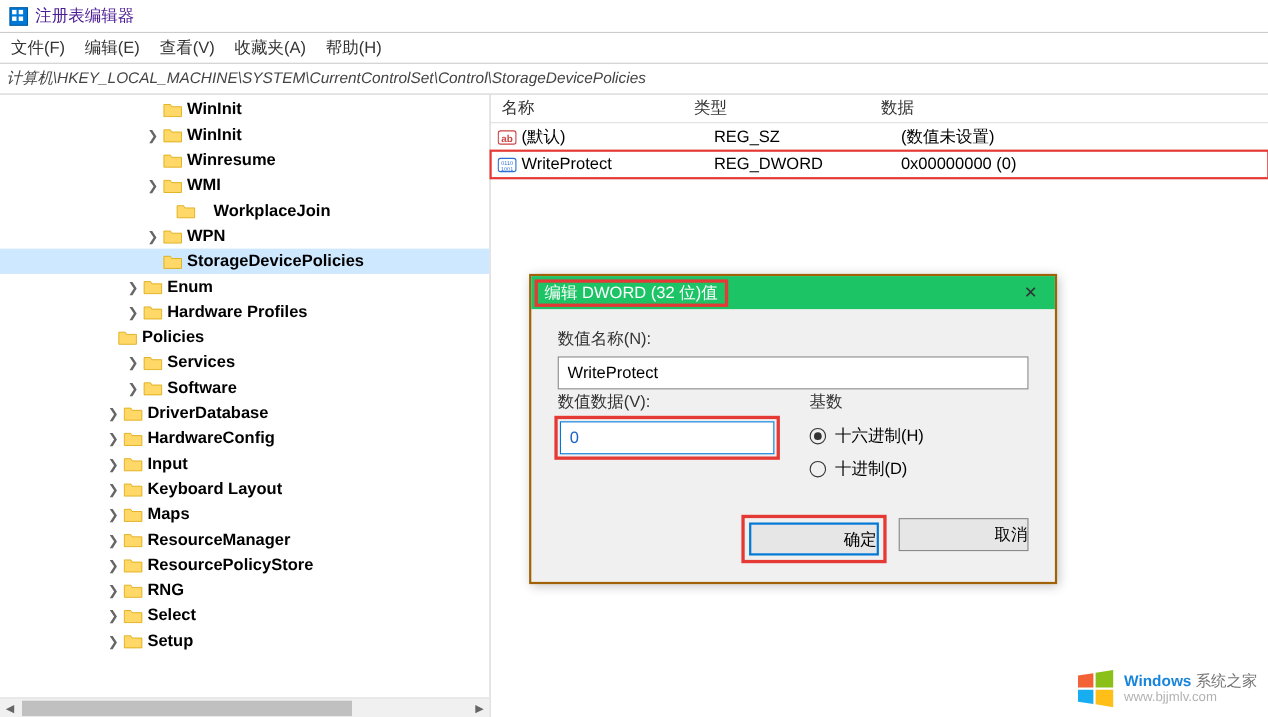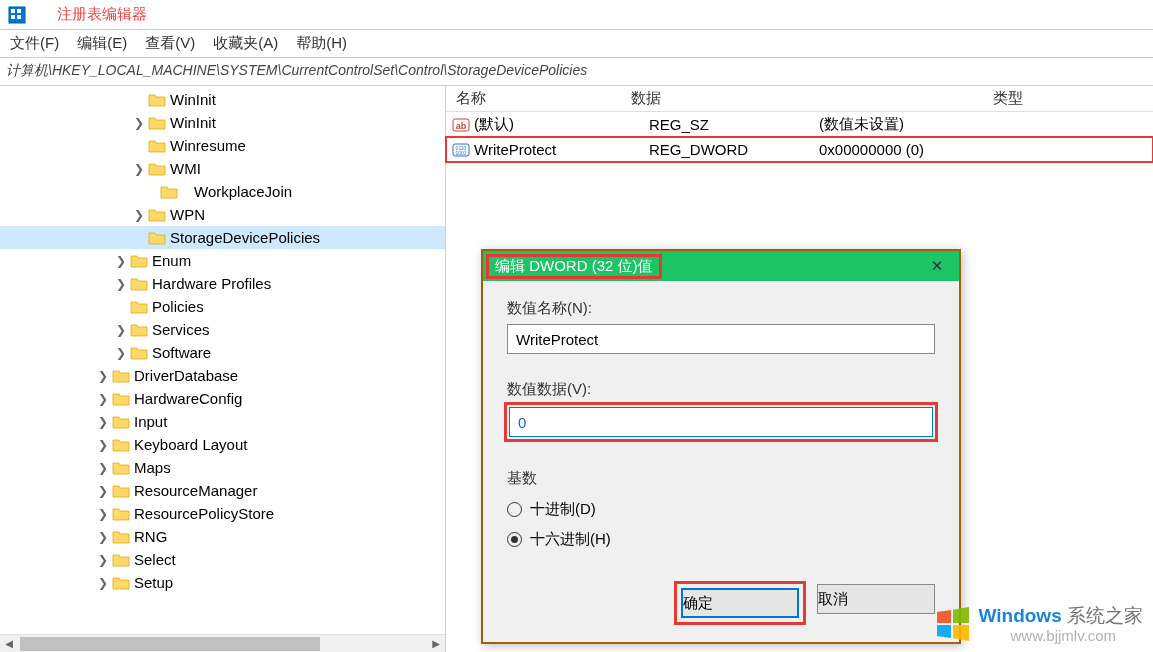--- a/index.html
+++ b/index.html
@@ -1,34 +1,34 @@
 <!DOCTYPE html>
 <html><head>
   <meta charset="utf-8">
   <style>
     * { margin: 0; padding: 0; box-sizing: border-box; font-family: "Segoe UI", Arial, sans-serif; }
     body { width: 1153px; height: 652px; background: #fff; position: relative; overflow: hidden; font-size: 15px; }
     
-    .title-bar { height: 30px; display: flex; align-items: center; padding: 0 8px; border-bottom: 1px solid #ccc; color: #ef4444; gap: 25px; }
+    .title-bar { height: 30px; display: flex; align-items: center; padding: 0 8px; border-bottom: 1px solid #ccc; color: #4c1d95; }
     .title-bar .app-icon { width: 18px; height: 18px; margin-right: 6px; }
     
     .menu-bar { height: 28px; display: flex; align-items: center; padding: 0 4px; gap: 6px; border-bottom: 1px solid #ccc; }
     .menu-bar .menu-item { padding: 2px 6px; cursor: default; color: #333; }
     
     .path-bar { height: 28px; padding: 4px 6px; border-bottom: 1px solid #d0d0d0; color: #444; font-size: 14px; font-style: italic; }
     
     .content { display: flex; height: calc(100% - 86px); }
     
     .tree-panel { width: 446px; border-right: 1px solid #d0d0d0; overflow: hidden; position: relative; }
     .tree { padding: 2px 0; height: calc(100% - 18px); overflow: hidden; }
     .tree-row { display: flex; align-items: center; height: 23px; padding-left: 0; white-space: nowrap; cursor: default; }
     .tree-row.selected { background: #cde8ff; }
     .tree-expander { width: 14px; text-align: center; color: #666; font-size: 12px; }
     .tree-folder { width: 18px; height: 15px; margin: 0 4px 0 2px; }
-    .tree-label { padding-right: 6px; }
+    .tree-label { padding-right: 6px; font-weight: bold; }
     
     .scrollbar-h { position: absolute; bottom: 0; left: 0; right: 0; height: 18px; background: #f0f0f0; border-top: 1px solid #e0e0e0; display: flex; align-items: center; }
     .scrollbar-h .sb-arrow { width: 18px; height: 16px; display: flex; align-items: center; justify-content: center; color: #666; font-size: 10px; }
     .scrollbar-h .sb-track { flex: 1; height: 16px; background: #f0f0f0; position: relative; }
     .scrollbar-h .sb-thumb { position: absolute; height: 14px; background: #c0c0c0; top: 1px; }
     
     .values-panel { flex: 1; position: relative; }
     .values-header { display: flex; height: 26px; border-bottom: 1px solid #e0e0e0; justify-content: flex-end; }
     .values-header .col { padding: 3px 10px; color: #333; }
     .col-name { width: 175px; }
@@ -43,42 +43,42 @@
     .value-row.highlighted { outline: 2px solid #e53935; outline-offset: -1px; }
     
     .dialog { position: absolute; left: 481px; top: 249px; width: 480px; background: #f0f0f0; border: 2px solid #a16207; box-shadow: 2px 2px 10px rgba(0,0,0,0.25); }
     .dialog-title { height: 30px; background: #1cc466; color: #fff; display: flex; align-items: center; padding: 0 12px; justify-content: space-between; }
     .dialog-close { width: 20px; text-align: center; cursor: default; color: #333; }
     .dialog-title-highlight { outline: 3px solid #e53935; outline-offset: 0; padding: 0 6px; margin-left: -6px; }
     
     .dialog-body { padding: 18px 24px 16px; }
     .field-label { margin-bottom: 6px; color: #333; }
     .text-input { width: 100%; height: 30px; border: 1px solid #888; background: #fff; padding: 4px 8px; font-size: 15px; }
-    .data-row { display: flex; margin-top: 26px; gap: 30px; flex-direction: column; }
+    .data-row { display: flex; margin-top: 2px; gap: 30px; }
     .data-col { flex: 1; }
     .data-input { width: 100%; height: 30px; border: 1px solid #0078d7; background: #fff; padding: 4px 8px; font-size: 15px; color: #1a63c8; }
     .data-input-wrap { outline: 3px solid #e53935; padding: 2px; }
     
     .radio-group { }
     .radio-item { display: flex; align-items: center; gap: 8px; height: 30px; }
     .radio-circle { width: 15px; height: 15px; border: 1px solid #333; border-radius: 50%; display: flex; align-items: center; justify-content: center; }
     .radio-circle.checked::after { content: ""; width: 7px; height: 7px; background: #333; border-radius: 50%; }
     
     .dialog-buttons { display: flex; justify-content: flex-end; gap: 14px; padding: 14px 24px 20px; }
-    .btn { width: 118px; height: 30px; border: 1px solid #888; background: #e6e6e6; cursor: default; display: flex; align-items: center; justify-content: flex-start; }
+    .btn { width: 118px; height: 30px; border: 1px solid #888; background: #e6e6e6; cursor: default; display: flex; align-items: center; justify-content: flex-end; }
     .btn.primary { border: 2px solid #0078d7; }
     .btn-highlight { outline: 3px solid #e53935; padding: 4px; }
     
     .watermark { position: absolute; right: 10px; bottom: 8px; display: flex; align-items: center; gap: 8px; opacity: 0.9; }
     .watermark .wm-logo { width: 36px; height: 36px; }
     .watermark .wm-text { display: flex; flex-direction: column; line-height: 1.15; }
-    .wm-line1 { font-size: 19px; }
+    .wm-line1 { font-size: 14px; }
     .wm-line1 .blue { color: #0078d7; font-weight: 600; }
     .wm-line1 .gray { color: #666; }
-    .wm-line2 { color: #aaa; font-size: 15px; margin-left: 32px; }
+    .wm-line2 { color: #aaa; font-size: 12px; }
   </style>
 </head>
 <body>
 
 <div class="title-bar">
   <svg class="app-icon" viewBox="0 0 18 18">
     <rect x="1" y="1" width="16" height="16" fill="#0078d7" stroke="#005a9e"></rect>
     <rect x="3" y="3" width="4" height="4" fill="#fff"></rect>
     <rect x="9" y="3" width="4" height="4" fill="#fff"></rect>
     <rect x="3" y="9" width="4" height="4" fill="#fff"></rect>
@@ -159,21 +159,21 @@
           </svg>
           <span class="tree-label">Enum</span>
         </div>
         <div class="tree-row" style="padding-left: 114px;">
           <span class="tree-expander">❯</span>
           <svg class="tree-folder" viewBox="0 0 18 15">
             <path d="M1 3 L1 14 L17 14 L17 5 L8 5 L7 3 Z" fill="#ffd868" stroke="#d9a400" stroke-width="0.7"></path>
           </svg>
           <span class="tree-label">Hardware Profiles</span>
         </div>
-        <div class="tree-row" style="padding-left: 114px;">
+        <div class="tree-row" style="padding-left: 91px;">
           <span class="tree-expander"></span>
           <svg class="tree-folder" viewBox="0 0 18 15">
             <path d="M1 3 L1 14 L17 14 L17 5 L8 5 L7 3 Z" fill="#ffd868" stroke="#d9a400" stroke-width="0.7"></path>
           </svg>
           <span class="tree-label">Policies</span>
         </div>
         <div class="tree-row" style="padding-left: 114px;">
           <span class="tree-expander">❯</span>
           <svg class="tree-folder" viewBox="0 0 18 15">
             <path d="M1 3 L1 14 L17 14 L17 5 L8 5 L7 3 Z" fill="#ffd868" stroke="#d9a400" stroke-width="0.7"></path>
@@ -263,22 +263,22 @@
       <div class="sb-track">
         <div class="sb-thumb" style="left:2px;width:300px"></div>
       </div>
       <div class="sb-arrow">▶</div>
     </div>
   </div>
 
   <div class="values-panel">
     <div class="values-header">
       <div class="col col-name">名称</div>
+      <div class="col col-type">类型</div>
       <div class="col col-data">数据</div>
-      <div class="col col-type">类型</div>
     </div>
     <div id="values-body">
         <div class="value-row">
           <svg class="val-icon" viewBox="0 0 18 18">
             <rect x="1" y="3" width="16" height="12" fill="#fff" stroke="#c44" rx="2"></rect>
             <text x="9" y="13" font-size="9" text-anchor="middle" fill="#c44" font-weight="bold">ab</text>
           </svg>
           <div class="col-name">(默认)</div>
           <div class="col-type">REG_SZ</div>
           <div class="col-data">(数值未设置)</div>
@@ -310,26 +310,26 @@
       <div class="data-col">
         <div class="field-label">数值数据(V):</div>
         <div class="data-input-wrap">
           <input class="data-input" value="0" style="">
         </div>
       </div>
       <div class="data-col">
         <div class="field-label">基数</div>
         <div class="radio-group">
           <div class="radio-item">
+            <span class="radio-circle checked"></span>
+            <span>十六进制(H)</span>
+          </div>
+          <div class="radio-item">
             <span class="radio-circle"></span>
             <span>十进制(D)</span>
-          </div>
-          <div class="radio-item">
-            <span class="radio-circle checked"></span>
-            <span>十六进制(H)</span>
           </div>
         </div>
       </div>
     </div>
   </div>
   <div class="dialog-buttons">
     <span class="btn-highlight">
       <div class="btn primary">
           <span>确定</span>
         </div>

